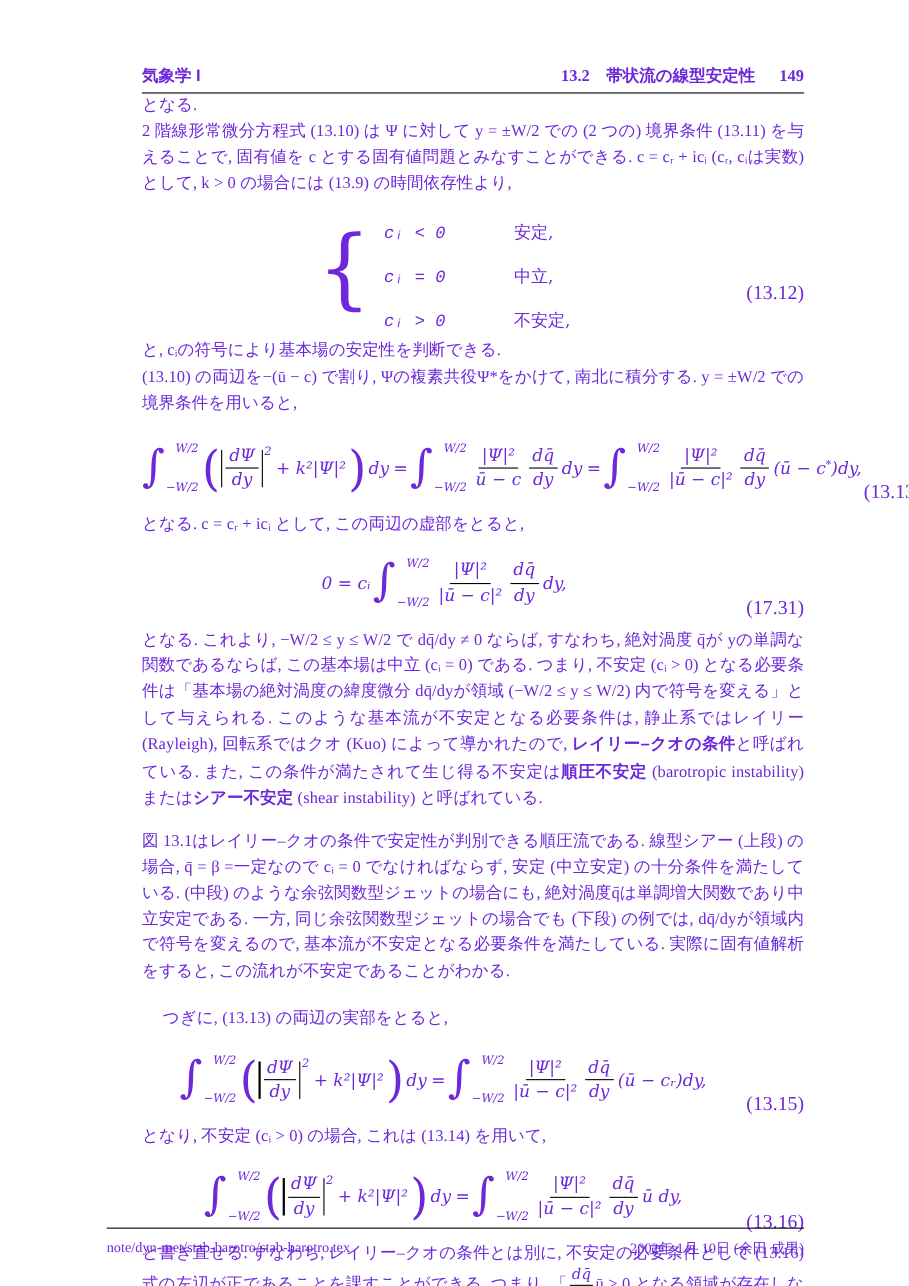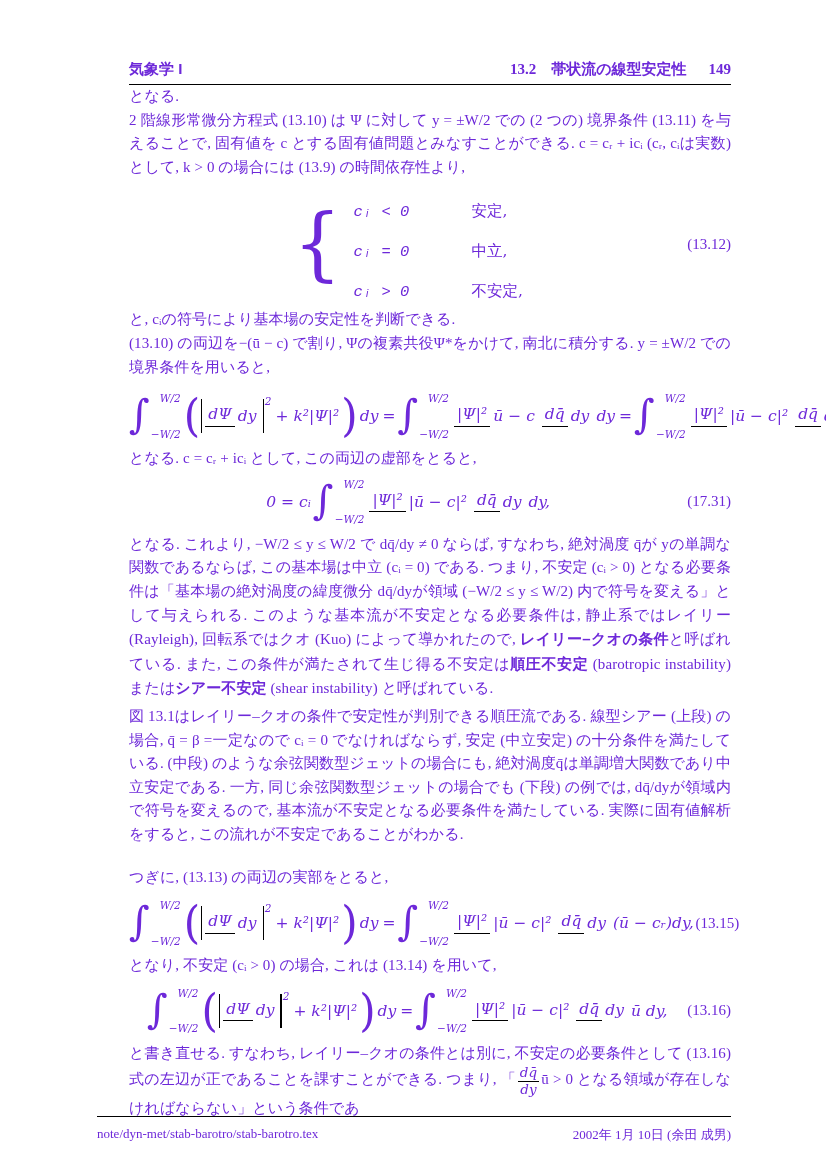--- a/index.html
+++ b/index.html
@@ -34,38 +34,38 @@
   .sec{
     margin:42px 0 30px 0;
     font-family:"Liberation Sans","DejaVu Sans",sans-serif;
     font-weight:bold;font-size:17.5px;
     display:flex;gap:16px;
   }
   b.gt{font-family:"Liberation Sans","DejaVu Sans",sans-serif;font-weight:bold;}
   
   .eqrow{display:flex;align-items:center;margin:10px 0;}
   .eqbody{flex:1;display:flex;justify-content:center;}
-  .eqno{flex:none;font-size:15px;}
+  .eqno{flex:none;font-size:18px;margin-top:44px;}
   .m{
     display:inline-flex;align-items:center;
     font-family:"DejaVu Serif","Liberation Serif",serif;
     font-style:italic;font-size:15.5px;white-space:nowrap;
   }
   .m .tok{margin:0 2px;}
   .igr{font-style:normal;font-size:40px;line-height:1;transform:translateY(-2px);}
   .ilim{
     display:inline-flex;flex-direction:column;justify-content:space-between;
     height:46px;font-size:10.5px;margin:0 3px 0 1px;line-height:1;
   }
   .ilim .ilu{align-self:flex-end;}
   .ilim .ill{align-self:flex-start;}
   .bigp{font-style:normal;font-size:42px;font-weight:300;line-height:1;transform:scaleY(1.05);}
   .vbar{display:inline-block;width:1.3px;height:34px;background:#000;margin:0 1px;}
   .frac{
-    display:inline-flex;flex-direction:row;align-items:center;
+    display:inline-flex;flex-direction:column;align-items:center;
     line-height:1.25;margin:0 2px;text-align:center;
   }
   .frac .fn{border-bottom:1px solid #000;padding:0 3px 1px 3px;}
   .frac .fd{padding:1px 3px 0 3px;}
   .sq{font-size:10.5px;align-self:flex-start;margin:2px 2px 0 0;font-style:italic;}
   .supstar{font-size:10px;vertical-align:6px;}
   .brace{
     font-style:normal;font-size:76px;font-weight:400;line-height:0.8;
     margin-right:12px;transform:scaleY(1.05);
   }
@@ -213,23 +213,23 @@
           <span class="tok">dy,</span>
         </span>
       </div>
       <span class="eqno">(17.31)</span>
     </div>
 
     <p class="body" style="margin-top:4px;">
       <span>となる. これより, −W/2 ≤ y ≤ W/2 で dq̄/dy ≠ 0 ならば, すなわち, 絶対渦度 q̄が yの単調な関数であるならば, この基本場は中立 (cᵢ = 0) である. つまり, 不安定 (cᵢ &gt; 0) となる必要条件は「基本場の絶対渦度の緯度微分 dq̄/dyが領域 (−W/2 ≤ y ≤ W/2) 内で符号を変える」として与えられる. このような基本流が不安定となる必要条件は, 静止系ではレイリー (Rayleigh), 回転系ではクオ (Kuo) によって導かれたので, </span><b class="gt">レイリー–クオの条件</b><span>と呼ばれている. また, この条件が満たされて生じ得る不安定は</span><b class="gt">順圧不安定</b><span> (barotropic instability) または</span><b class="gt">シアー不安定</b><span> (shear instability) と呼ばれている.</span>
     </p>
 
-    <p class="body" style="margin-top:4px;">図 13.1はレイリー–クオの条件で安定性が判別できる順圧流である. 線型シアー (上段) の場合, q̄ = β =一定なので cᵢ = 0 でなければならず, 安定 (中立安定) の十分条件を満たしている. (中段) のような余弦関数型ジェットの場合にも, 絶対渦度q̄は単調増大関数であり中立安定である. 一方, 同じ余弦関数型ジェットの場合でも (下段) の例では, dq̄/dyが領域内で符号を変えるので, 基本流が不安定となる必要条件を満たしている. 実際に固有値解析をすると, この流れが不安定であることがわかる.</p>
-
-    <p class="body" style="margin-top:20px;">つぎに, (13.13) の両辺の実部をとると,</p>
+    <p class="body" style="margin-top:15px;">図 13.1はレイリー–クオの条件で安定性が判別できる順圧流である. 線型シアー (上段) の場合, q̄ = β =一定なので cᵢ = 0 でなければならず, 安定 (中立安定) の十分条件を満たしている. (中段) のような余弦関数型ジェットの場合にも, 絶対渦度q̄は単調増大関数であり中立安定である. 一方, 同じ余弦関数型ジェットの場合でも (下段) の例では, dq̄/dyが領域内で符号を変えるので, 基本流が不安定となる必要条件を満たしている. 実際に固有値解析をすると, この流れが不安定であることがわかる.</p>
+
+    <p class="body" style="margin-top:20px;margin-left:19px;">つぎに, (13.13) の両辺の実部をとると,</p>
 
     <div class="eqrow" style="margin:10px 0 8px 0;">
       <div class="eqbody">
         <span class="m">
           <span class="igr">∫</span>
             <span class="ilim">
               <span class="ilu">W/2</span>
               <span class="ill">−W/2</span>
             </span>
           <span class="bigp">(</span>

